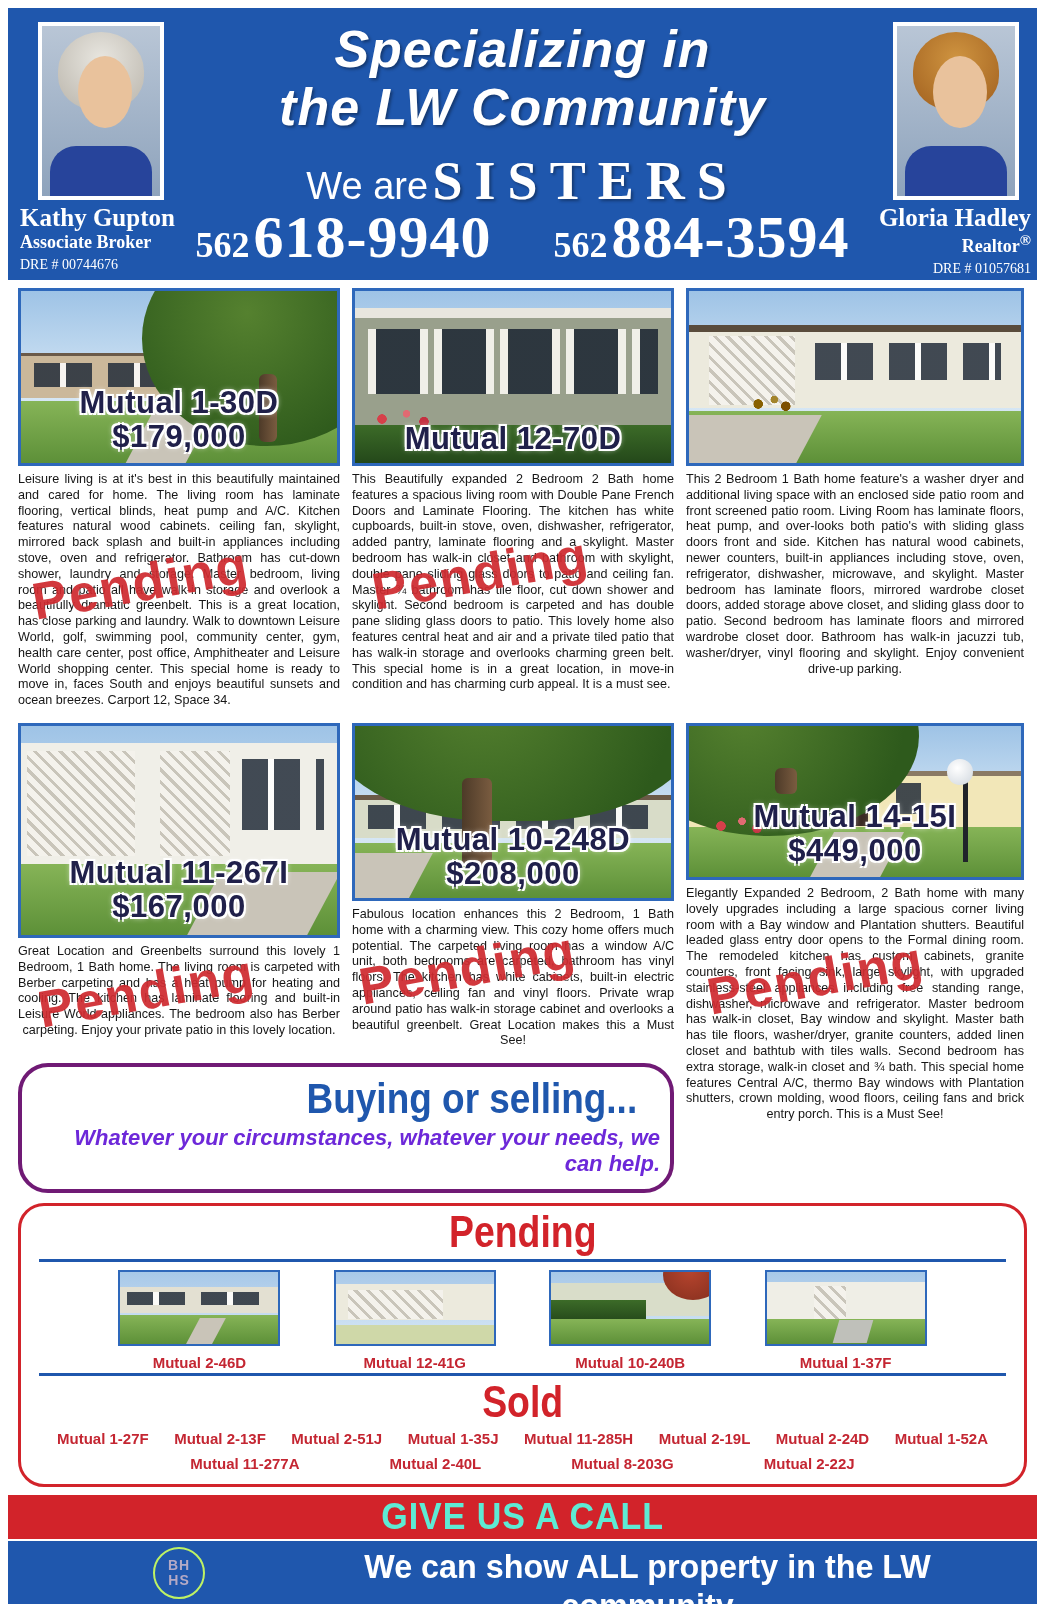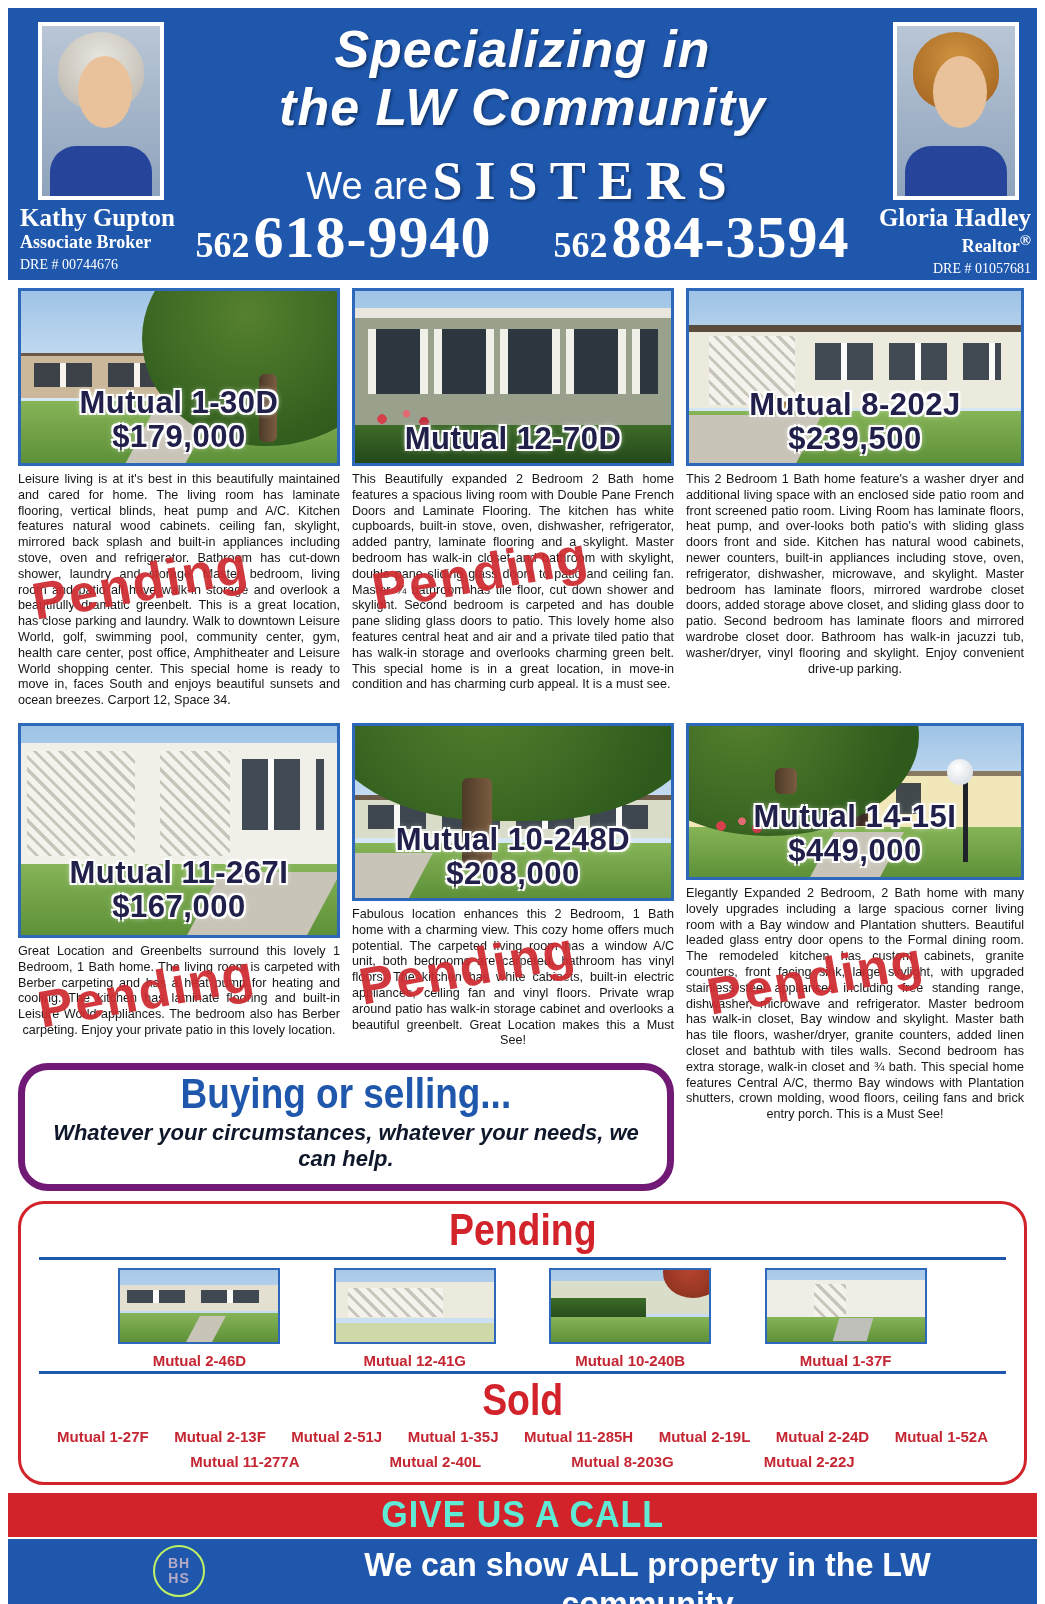--- a/index.html
+++ b/index.html
@@ -67,23 +67,23 @@
             font-size:31px; letter-spacing:.5px;
             text-shadow:-2px -2px 0 #fff, 2px -2px 0 #fff, -2px 2px 0 #fff, 2px 2px 0 #fff, 0 0 6px #fff; }
 
   .descwrap { position:relative; }
   .desc { margin-top:6px; font-size:12.6px; line-height:15.8px; text-align:justify; color:#161616; }
   .desc.center-last { text-align-last:center; }
   .stamp { position:absolute; font-weight:bold; font-size:52px; color:#cf2b30; transform:rotate(-10deg);
            letter-spacing:2px; white-space:nowrap; opacity:.93; text-shadow:1px 1px 0 rgba(255,255,255,.25); }
 
   
-  .buybox { border:7px solid #701a75; border-radius:30px; text-align:center; padding:0 10px 12px; background:#fff; }
+  .buybox { border:4px solid #701a75; border-radius:30px; text-align:right; padding:8px 10px 12px; background:#fff; }
   .buy-title { display:inline-block; color:#1f57ad; font-weight:bold; font-size:42px; transform:scaleX(.88); letter-spacing:0; }
-  .buy-sub { color:#0f172a; font-weight:bold; font-style:italic; font-size:22px; margin-top:2px; }
+  .buy-sub { color:#6d28d9; font-weight:bold; font-style:italic; font-size:22px; margin-top:2px; }
 
   
   .psbox { margin:10px 10px 0 10px; border:3px solid #d2232a; border-radius:26px; background:#fff; padding:2px 14px 10px; }
   .ps-title { text-align:center; color:#d2232a; font-weight:bold; font-size:44px; line-height:1.1; }
   .ps-title > span { display:inline-block; transform:scaleX(.85); }
   .blue-line { border:none; border-top:3px solid #1f57ad; margin:2px 4px; }
   .thumbrow { display:flex; justify-content:space-evenly; align-items:flex-start; padding:6px 30px 0; }
   .thumb { width:162px; text-align:center; }
   .tphoto { position:relative; height:76px; border:2px solid #2e68bb; overflow:hidden;
             background:linear-gradient(#a7c8e8,#d9e9f6); }
@@ -195,24 +195,20 @@
 
     <article class="l3">
       <div class="photo">
         <div class="roofband" style="top:20%; height:10px; background:#5a4c3c;"></div>
         <div class="wall" style="top:24%; height:44%; background:#eceadd;"></div>
         <div class="lattice" style="left:6%; top:26%; width:26%; height:40%;"></div>
         <div class="winrow" style="left:38%; right:6%; top:30%; height:22%;"></div>
         <div class="grass" style="height:30%;"></div>
         <div class="walk" style="left:-20px; width:140px; height:28%;"></div>
         <div class="flowers" style="left:18%; bottom:28%; width:46px; height:22px; filter:hue-rotate(60deg);"></div>
-        <div class="plabel" style="bottom:6px;">
-          <div>Mutual 8-202J</div>
-          <div>$239,500</div>
-        </div>
       </div>
       <div class="descwrap">
         <p class="desc center-last">This 2 Bedroom 1 Bath home feature's a washer dryer and additional living space with an enclosed side patio room and front screened patio room. Living Room has laminate floors, heat pump, and over-looks both patio's with sliding glass doors front and side. Kitchen has natural wood cabinets, newer counters, built-in appliances including stove, oven, refrigerator, dishwasher, microwave, and skylight. Master bedroom has laminate floors, mirrored wardrobe closet doors, added storage above closet, and sliding glass door to patio. Second bedroom has laminate floors and mirrored wardrobe closet door. Bathroom has walk-in jacuzzi tub, washer/dryer, vinyl flooring and skylight. Enjoy convenient drive-up parking.</p>
       </div>
     </article>
 
     <article class="l4">
       <div class="photo" style="height:215px;">
         <div class="wall" style="top:8%; height:58%; background:#f0efe8;"></div>
         <div class="lattice" style="left:2%; top:12%; width:34%; height:50%;"></div>

